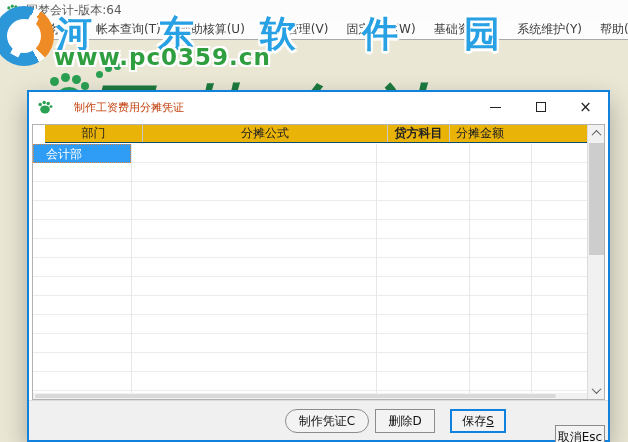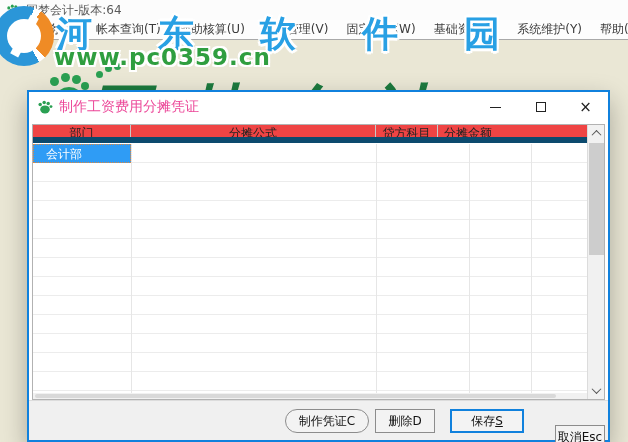--- a/index.html
+++ b/index.html
@@ -59,39 +59,39 @@
 
   
   .dialog {
     position:absolute; left:27px; top:90px; width:583px; height:352px;
     background:#fff; border:2px solid #1081dd; box-shadow:0 10px 24px rgba(0,0,0,.28);
   }
   .dlg-titlebar {
     position:absolute; left:0; top:0; right:0; height:30px; background:#fff;
     display:flex; align-items:center;
   }
-  .dlg-title { font-size:14px; color:#ec4899; margin-left:6px; }
+  .dlg-title { font-size:11px; color:#c2410c; margin-left:21px; }
   .dlg-controls { position:absolute; right:0; top:0; height:30px; display:flex; }
   .dlg-btn { width:45px; height:30px; display:flex; align-items:center; justify-content:center; color:#222; }
   .glyph-min { width:11px; height:1px; background:#222; }
   .glyph-max { width:10px; height:10px; border:1px solid #222; }
   .glyph-close { font-size:15px; line-height:1; color:#222; }
   .dlg-icon { margin-left:8px; }
 
   
   .table-wrap {
     position:absolute; left:3px; top:32px; right:3px; bottom:40px;
     border:1px solid #b2b2b2; background:#fff;
   }
-  .thead { position:absolute; left:0; top:0; right:17px; height:18px; background:#ef4444; display:flex; border-bottom:6px solid #0c4a6e; }
+  .thead { position:absolute; left:12px; top:0; right:17px; height:18px; background:#eab308; display:flex; border-bottom:1px solid #0c4a6e; }
   .th {
     font-size:12px; color:#222; text-align:center; line-height:17px;
     border-right:1px solid #c8c8c8; overflow:hidden; white-space:nowrap;
   }
-  .c0{width:98px;} .c1{width:245px;} .c2{width:93px;} .c3{width:62px;} .c4{width:60px; border-right:none;}
+  .c0{width:98px;} .c1{width:245px;} .c2{width:93px;} .c3{width:62px;font-weight:bold;} .c4{width:60px; border-right:none;}
   .tbody {
     position:absolute; left:0; top:19px; right:17px; bottom:6px; background:#fff;
     background-image:repeating-linear-gradient(to bottom, transparent 0 18px, #ececec 18px 19px);
   }
   .vline { position:absolute; top:0; bottom:0; width:1px; background:#e6e6e6; }
   .cell-selected {
     position:absolute; left:0; top:0; width:98px; height:19px;
     background:#2f9cf5; color:#fff; font-size:12px; line-height:18px; padding-left:12px;
     border:1px dotted #e0873c; white-space:nowrap; overflow:hidden;
   }
@@ -112,21 +112,21 @@
     background:#f0f0f0; border-top:1px solid #dcdcdc;
   }
   .pbtn {
     position:absolute; top:8px; height:24px; background:#f3f3f3;
     border:1px solid #8c8c8c; font-size:12px; color:#111; text-align:center; line-height:22px;
     font-family:"DejaVu Sans","Liberation Sans",sans-serif;
   }
   .pbtn u { text-decoration:underline; }
   .btn-make { left:256px; width:84px;border-radius:12px; }
   .btn-del  { left:346px; width:60px; }
-  .btn-save { left:421px; width:74px; border:2px solid #1081dd; line-height:20px; }
+  .btn-save { left:421px; width:56px; border:2px solid #1081dd; line-height:20px; }
   .btn-cancel { left:526px; width:50px;margin-top:16px; }
 </style>
 </head>
 <body>
 
 <div class="titlebar">
   <svg width="14" height="14" viewBox="0 0 20 20">
     <ellipse cx="10" cy="13" rx="6" ry="5" fill="#2aa052"></ellipse>
     <circle cx="4" cy="7" r="2.2" fill="#2aa052"></circle>
       <circle cx="9" cy="4.5" r="2.2" fill="#2aa052"></circle>

